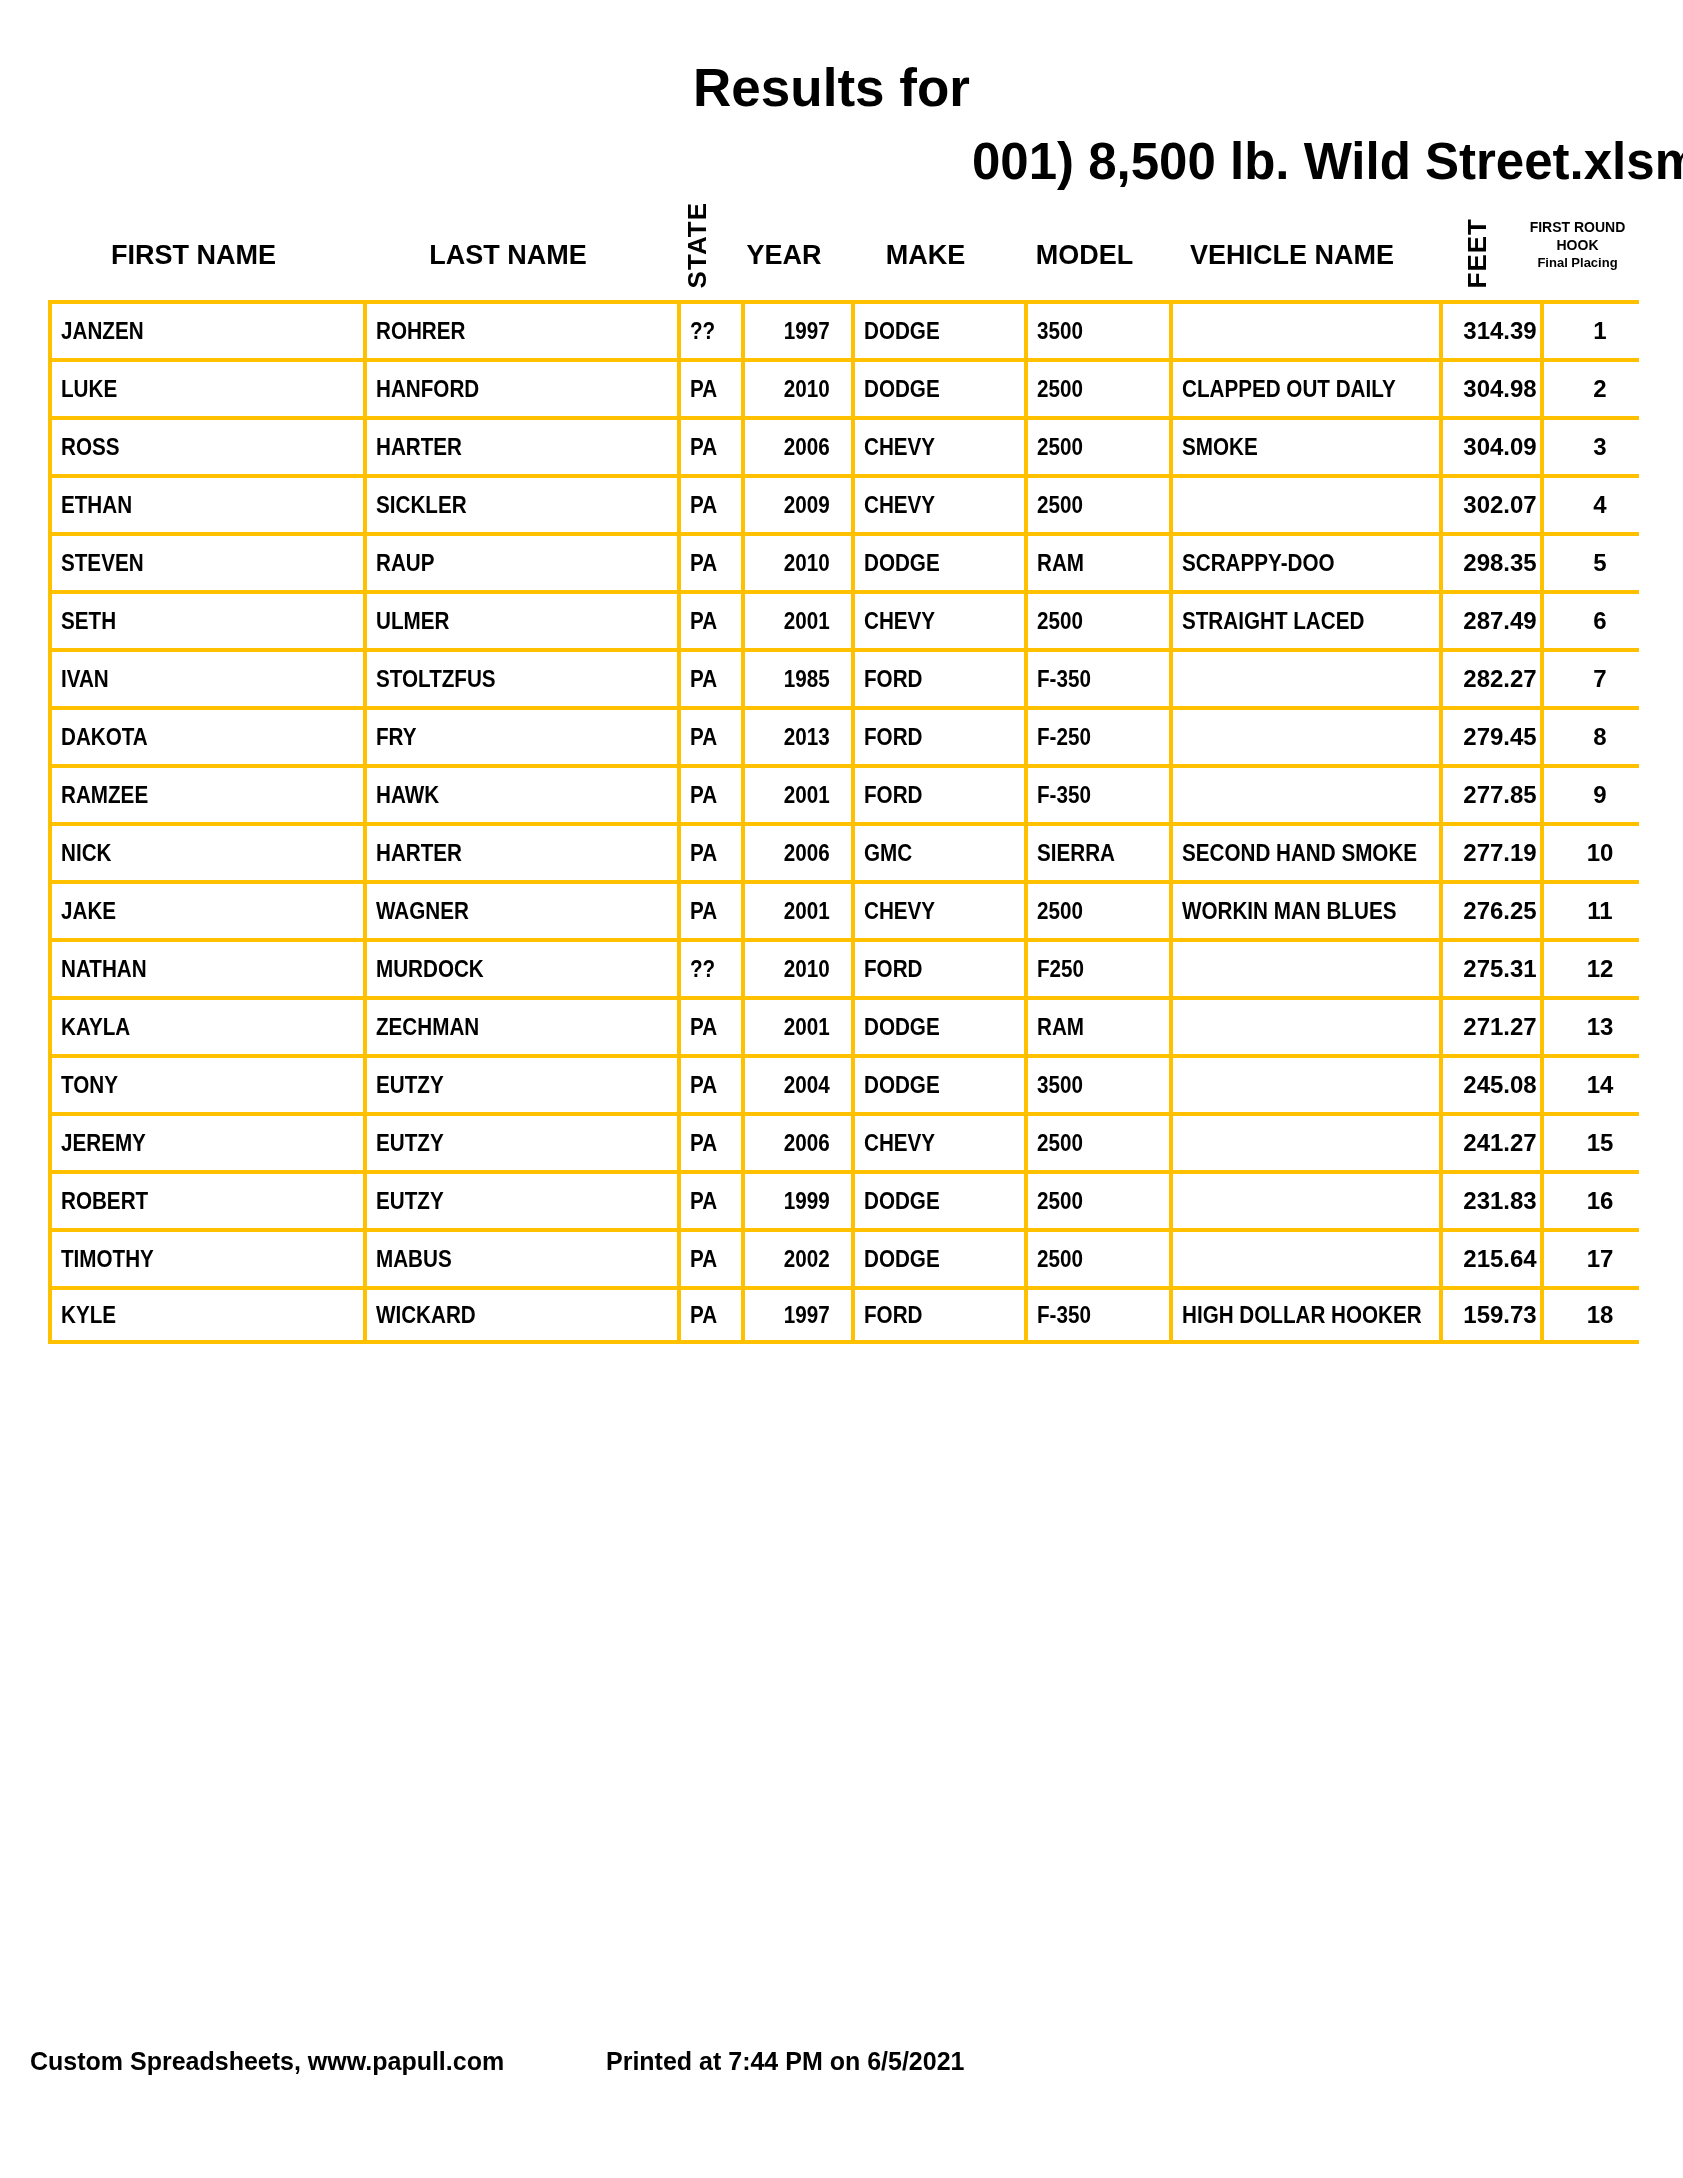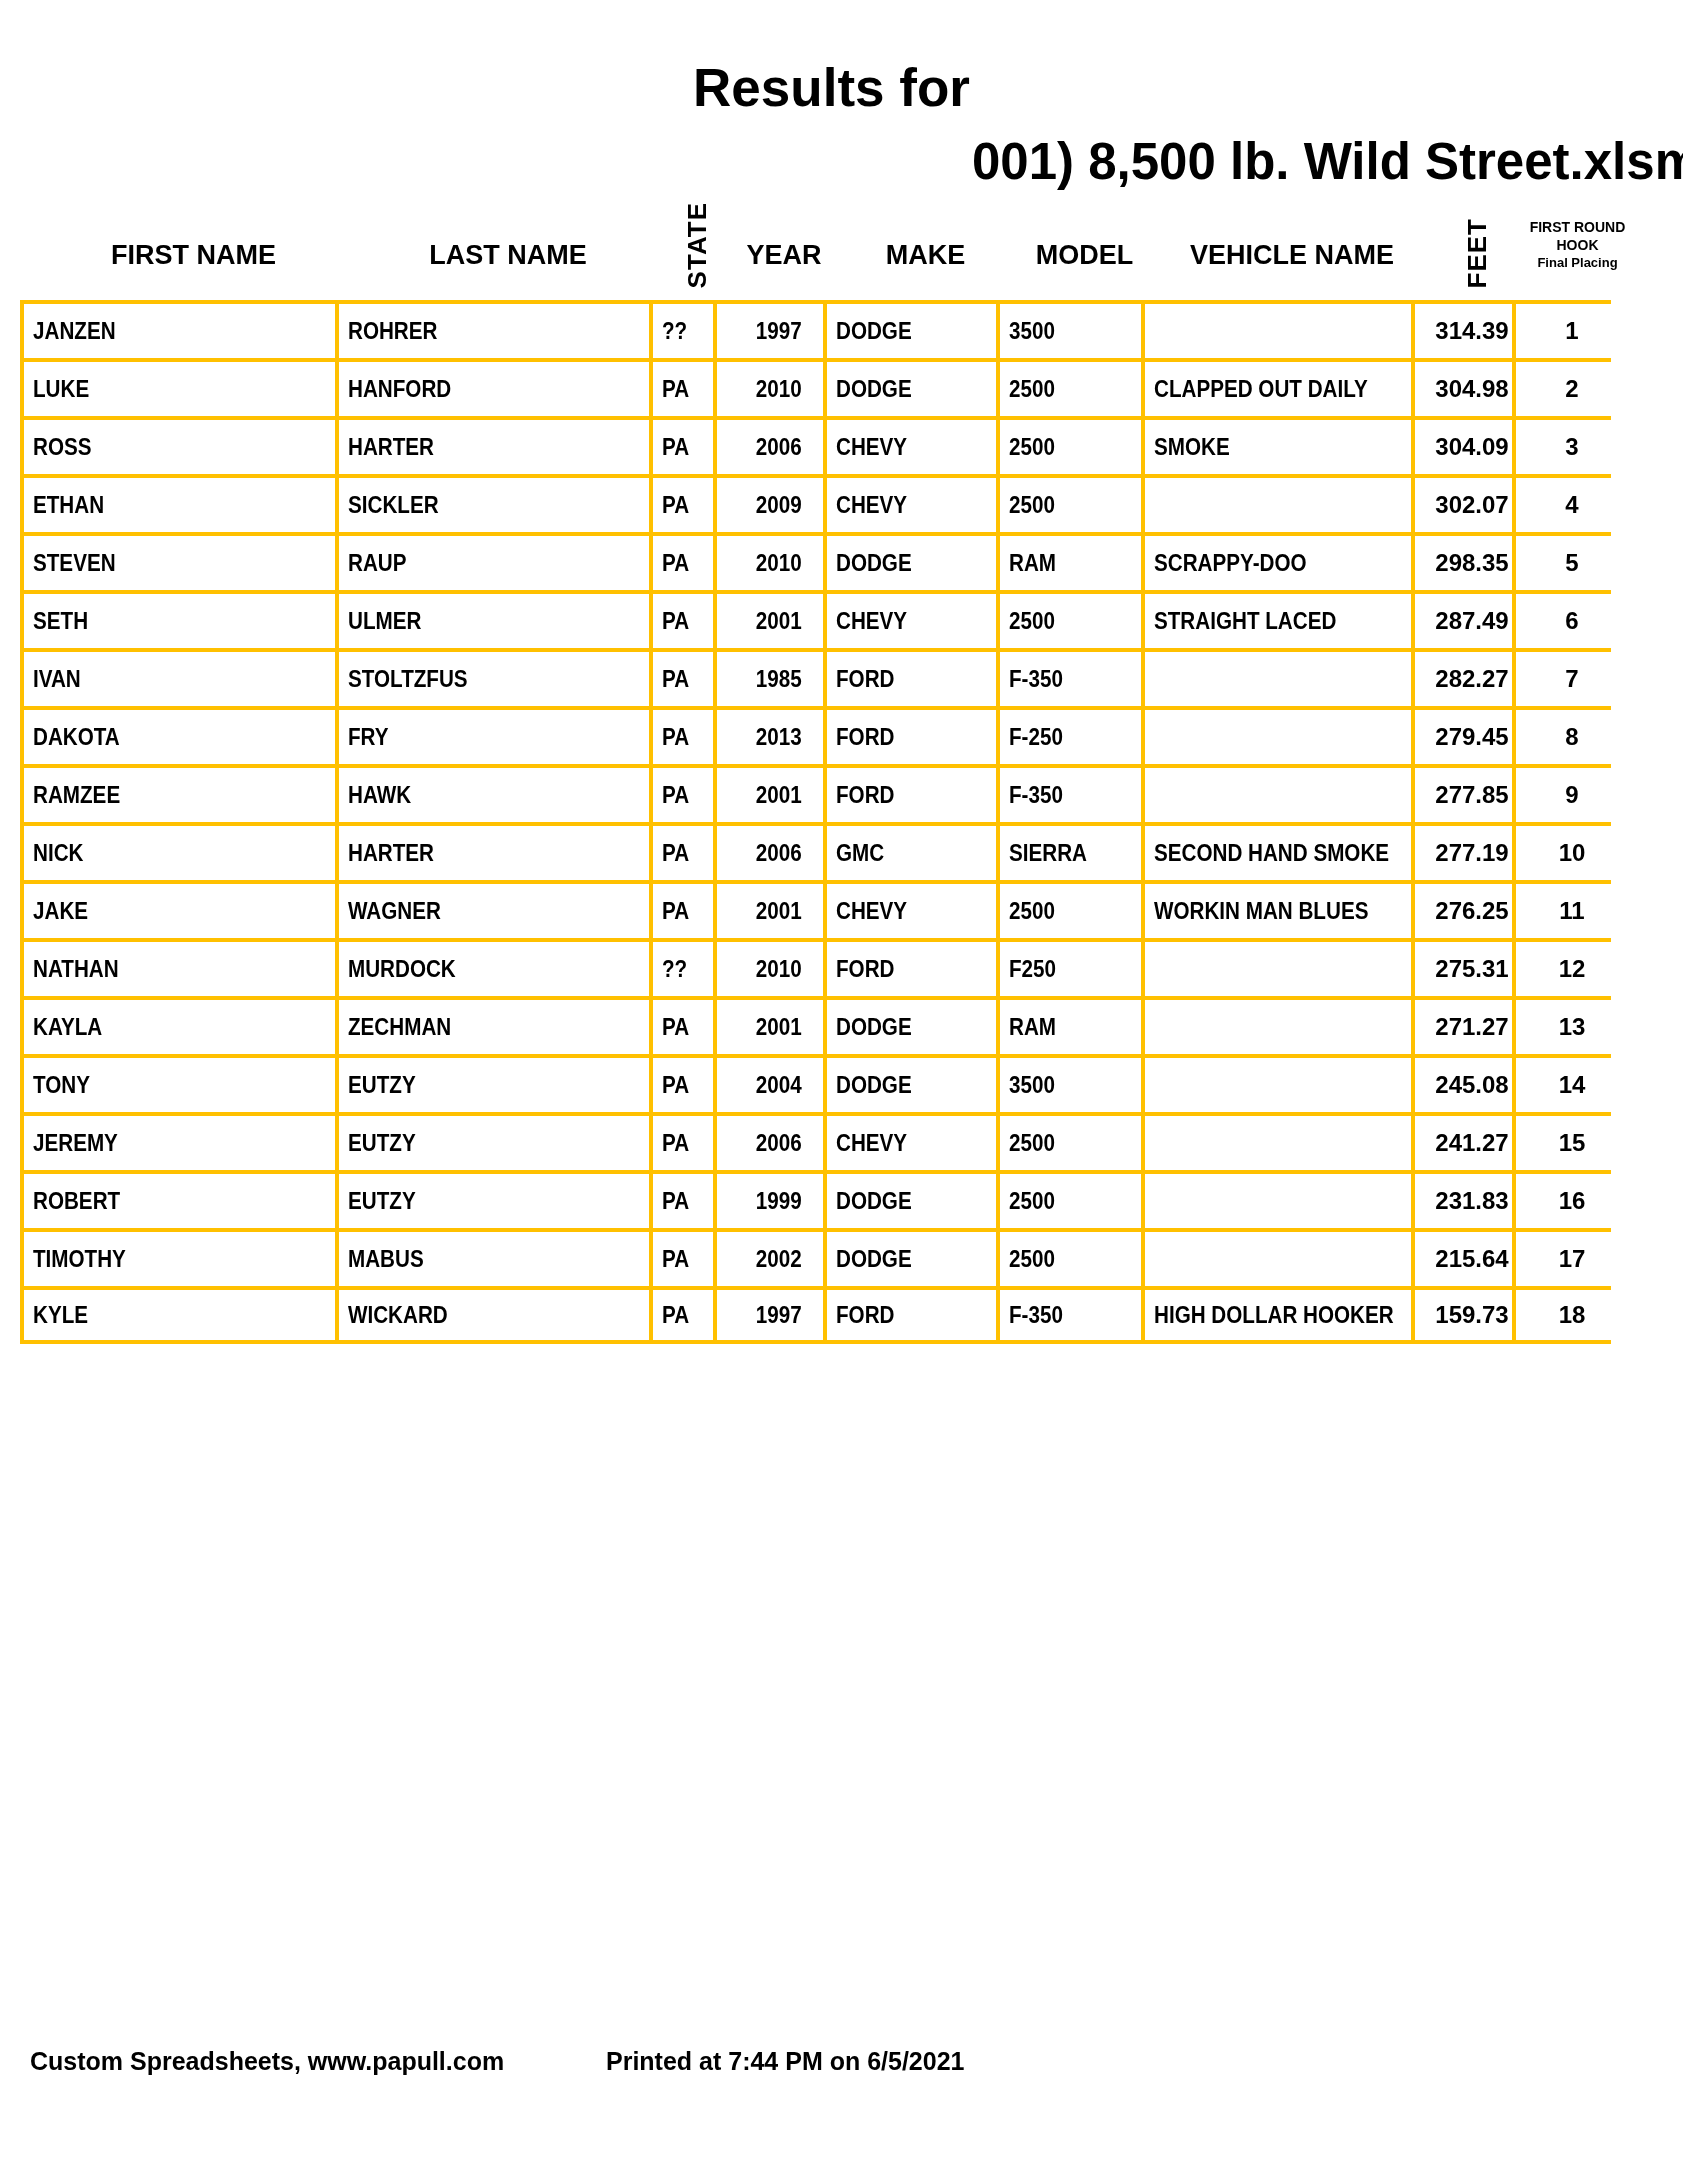--- a/index.html
+++ b/index.html
@@ -42,21 +42,21 @@
     transform: rotate(180deg);
     font-size: 26px; letter-spacing: 1px;
     margin-bottom: 8px;
   }
   .placing-head { margin-bottom: 28px; }
   .placing-head .ln { font-size: 14px; line-height: 18px; white-space: nowrap; }
   .placing-head .sub { font-size: 13px; line-height: 18px; white-space: nowrap; }
 
   
   .tbody {
-    position: absolute; left: 20px; top: 300px; width: 1591px;
+    position: absolute; left: 48px; top: 300px; width: 1591px;
     display: grid; grid-auto-rows: 58px;
   }
   .cell {
     border-left: 4px solid var(--gold);
     border-top: 4px solid var(--gold);
     background: #ffffff;
     display: flex; align-items: center;
     font-size: 24px; white-space: nowrap; overflow: hidden;
     box-sizing: border-box;
   }

